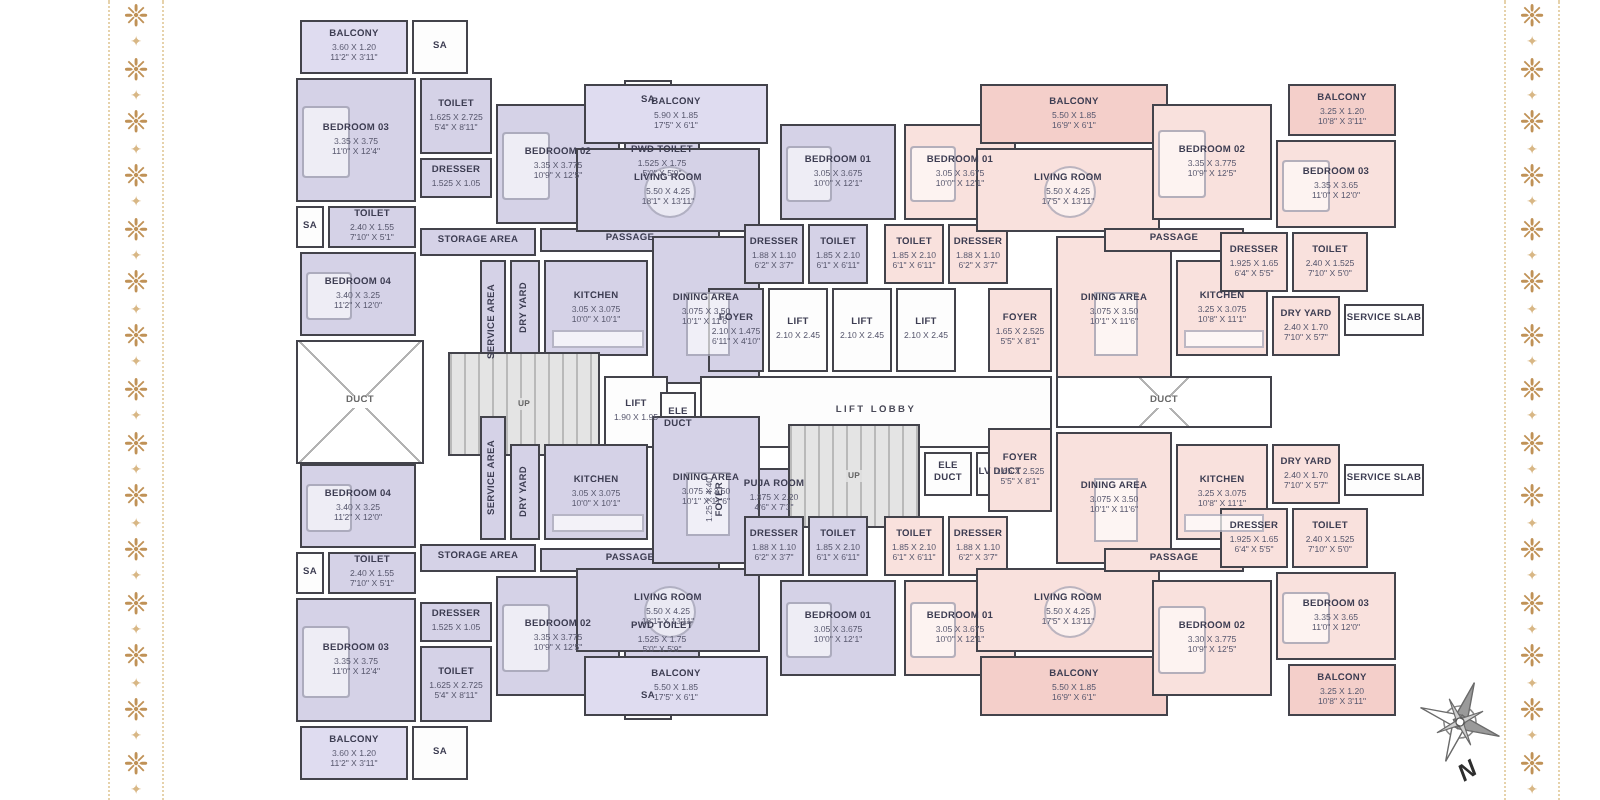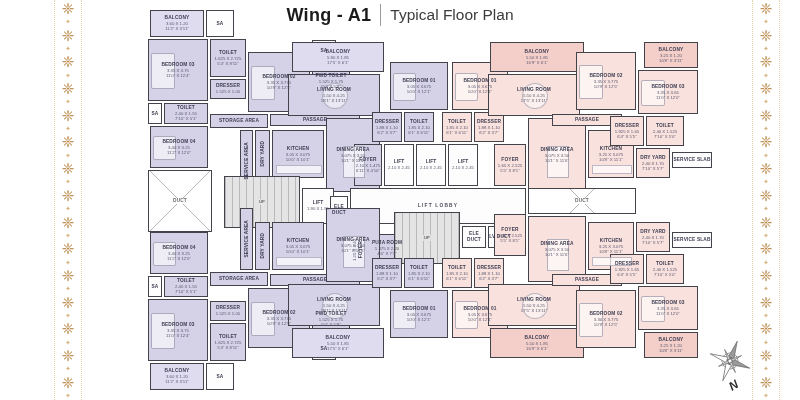--- a/index.html
+++ b/index.html
@@ -55,23 +55,20 @@
       background:rgba(255,255,255,.7);border:1px solid rgba(90,90,120,.4);z-index:1;}
   .f-stair .rn{font-size:4.2px;color:#666;background:rgba(228,228,228,.85);padding:0 1px;}
 
   .compass{position:absolute;left:700px;top:334px;}
 </style>
 </head>
 <body>
 
 <div class="stage">
 
-  <div class="titlebar">
-    <span class="wing">Wing - A1</span><span class="sep"></span><span class="sub">Typical Floor Plan</span>
-  </div>
 
   <div class="border-strip left" id="strip-l">
       <div class="g1">❈</div>
       <div class="g2">✦</div>
       <div class="g1">❈</div>
       <div class="g2">✦</div>
       <div class="g1">❈</div>
       <div class="g2">✦</div>
       <div class="g1">❈</div>
       <div class="g2">✦</div>

